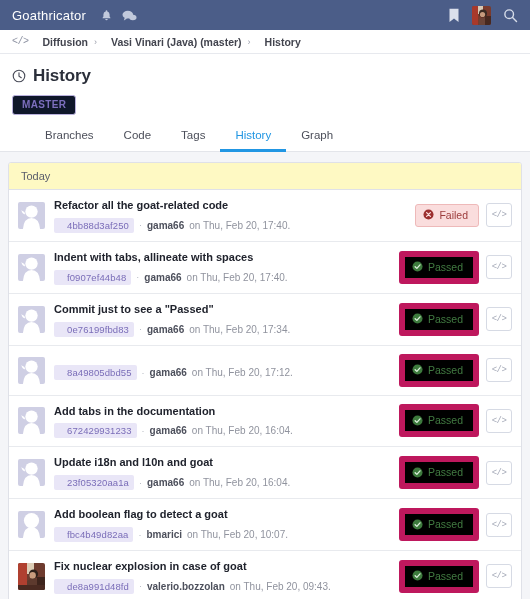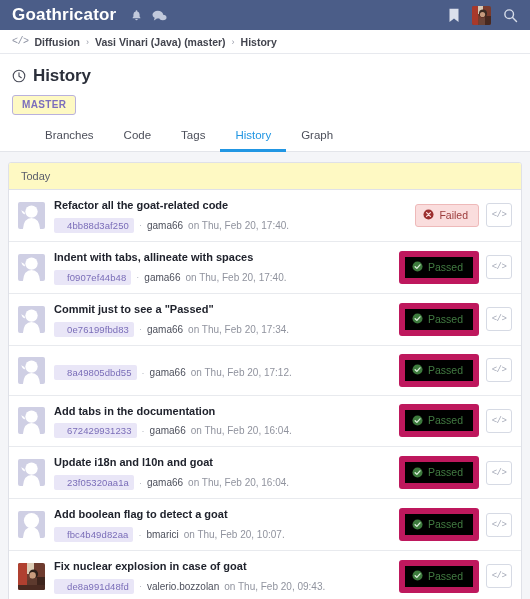--- a/index.html
+++ b/index.html
@@ -14,22 +14,22 @@
   
   .topbar {
     height: 30px;
     background: #4b5d88;
     display: flex;
     align-items: center;
     padding: 0 12px;
     color: #ffffff;
   }
   .app-title {
-    font-size: 17px;
-    font-weight: 700;
+    font-size: 13px;
+    font-weight: 400;
     letter-spacing: .2px;
     color: #ffffff;
   }
   .topbar-icons-left {
     display: flex;
     align-items: center;
     gap: 9px;
     margin-left: 14px;
   }
   .topbar-spacer { flex: 1 1 auto; }
@@ -58,21 +58,21 @@
     gap: 6px;
     font-size: 10.5px;
     color: #4b4d57;
   }
   .crumb-code-icon {
     color: #8e93a3;
     font-size: 10px;
     font-family: "Liberation Mono", monospace;
     letter-spacing: -.5px;
   }
-  .crumb { color: #42444e; font-weight: 700; white-space: nowrap; }
+  .crumb { color: #42444e; font-weight: 700; white-space: nowrap; margin-left: 8px; }
   .crumb-sep { color: #9a9daa; font-size: 9px; }
 
   
   .titlebox {
     padding: 12px 12px 0 12px;
     background: #ffffff;
   }
   .title-row {
     display: flex;
     align-items: center;
@@ -88,21 +88,21 @@
   .badge-master {
     display: inline-block;
     margin-top: 9px;
     padding: 3px 9px 4px 9px;
     border: 1px solid #b9b1dd;
     border-radius: 3px;
     color: #7c6ebd;
     font-size: 10px;
     font-weight: 700;
     letter-spacing: .35px;
-    background: #fef9c3;
+    background: #0f172a;
   }
 
   
   .tabs {
     display: flex;
     align-items: flex-end;
     gap: 0;
     padding: 14px 12px 0 30px;
     background: #ffffff;
     border-bottom: 1px solid #e3e5ea;
@@ -188,21 +188,21 @@
   .hash {
     background: #e9e6f7;
     color: #7a6db8;
     padding: 2px 5px 2px 13px;
     border-radius: 2px;
     font-size: 9.5px;
     letter-spacing: .1px;
     font-family: "Liberation Sans", sans-serif;
   }
   .meta-dot { color: #b3b6c0; font-size: 9px; }
-  .author { color: #4d505c; font-weight: 400; }
+  .author { color: #4d505c; font-weight: 700; }
   .meta-rest { color: #90939e; }
 
   .row-right {
     display: flex;
     align-items: center;
     gap: 7px;
     flex: 0 0 auto;
   }
   .status {
     display: inline-flex;

